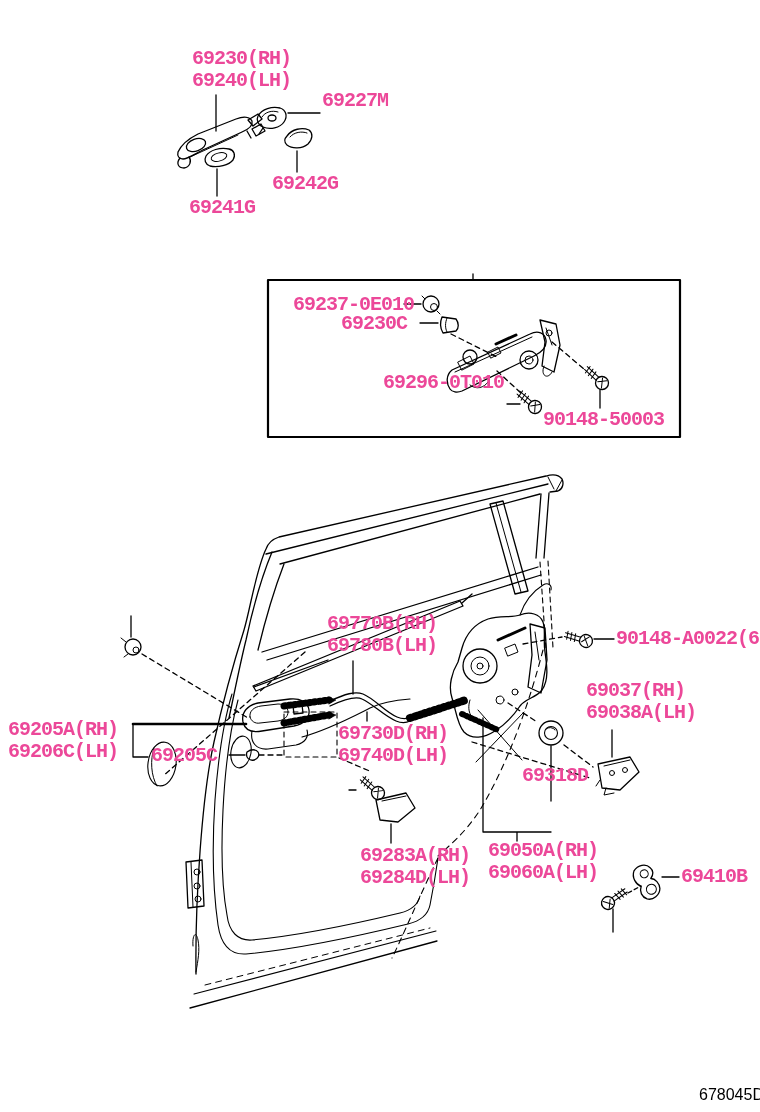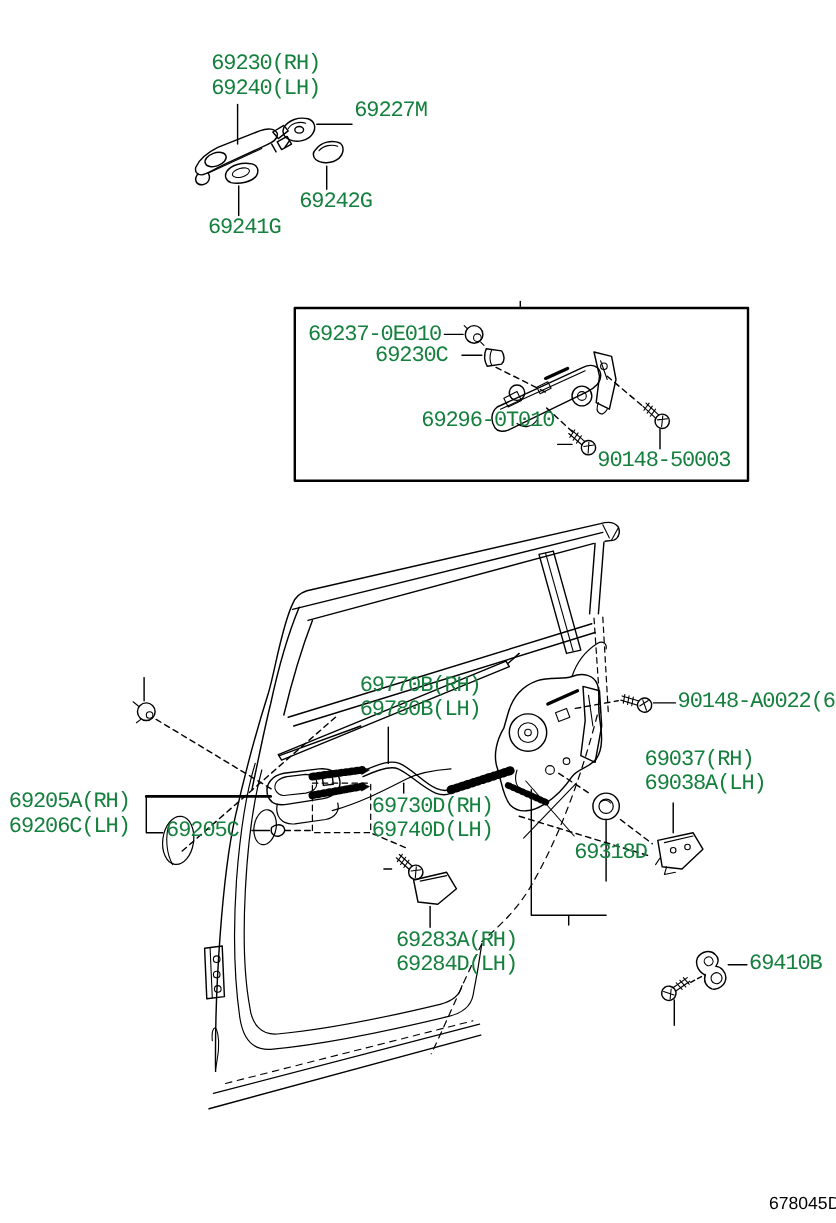--- a/index.html
+++ b/index.html
@@ -1,19 +1,19 @@
 <!DOCTYPE html>
 <html><head>
 <meta charset="utf-8">
 <style>
   html,body{margin:0;padding:0;background:#fff;}
   .stage{position:relative;width:760px;height:1112px;background:#fff;overflow:hidden;
          font-family:"Liberation Mono","DejaVu Sans Mono",monospace;}
   .art{position:absolute;left:0;top:0;}
-  .lbl{position:absolute;color:#15803d;font-weight:normal;font-size:20px;line-height:22px;
+  .lbl{position:absolute;color:#ec4899;font-weight:bold;font-size:20px;line-height:22px;
        letter-spacing:-1px;white-space:pre;}
   .lbl span{display:block;}
   .code{position:absolute;color:#000;font-family:"Liberation Sans","DejaVu Sans",sans-serif;
         font-size:16px;font-weight:normal;letter-spacing:0;}
 </style>
 </head>
 <body>
 
 <div class="stage">
 
@@ -240,29 +240,30 @@
     <path d="M662,877 H679"></path>
     <path d="M628,893 L641,886" stroke-dasharray="4,3"></path>
     <path d="M613,909 V932"></path>
   </g>
 </svg>
 
 <div class="lbl" style="left:192px;top:48px"><span>69230(RH)</span><span>69240(LH)</span></div>
 <div class="lbl" style="left:322px;top:90px"><span>69227M</span></div>
 <div class="lbl" style="left:272px;top:173px"><span>69242G</span></div>
 <div class="lbl" style="left:189px;top:197px"><span>69241G</span></div>
-<div class="lbl" style="left:280px;top:294px"><span>69237-0E010</span></div>
+<div class="lbl" style="left:293px;top:294px"><span>69237-0E010</span></div>
 <div class="lbl" style="left:341px;top:313px"><span>69230C</span></div>
 <div class="lbl" style="left:383px;top:372px"><span>69296-0T010</span></div>
 <div class="lbl" style="left:543px;top:409px"><span>90148-50003</span></div>
 <div class="lbl" style="left:327px;top:613px"><span>69770B(RH)</span><span>69780B(LH)</span></div>
 <div class="lbl" style="left:616px;top:628px"><span>90148-A0022(6)</span></div>
 <div class="lbl" style="left:586px;top:680px"><span>69037(RH)</span><span>69038A(LH)</span></div>
 <div class="lbl" style="left:8px;top:719px"><span>69205A(RH)</span><span>69206C(LH)</span></div>
 <div class="lbl" style="left:151px;top:745px"><span>69205C</span></div>
 <div class="lbl" style="left:338px;top:723px"><span>69730D(RH)</span><span>69740D(LH)</span></div>
 <div class="lbl" style="left:522px;top:765px"><span>69318D</span></div>
 <div class="lbl" style="left:360px;top:845px"><span>69283A(RH)</span><span>69284D(LH)</span></div>
+<div class="lbl" style="left:488px;top:840px"><span>69050A(RH)</span><span>69060A(LH)</span></div>
 <div class="lbl" style="left:681px;top:866px"><span>69410B</span></div>
 
 <div class="code" style="left:699px;top:1086px">678045D</div>
 
 </div>
 
 </body></html>

